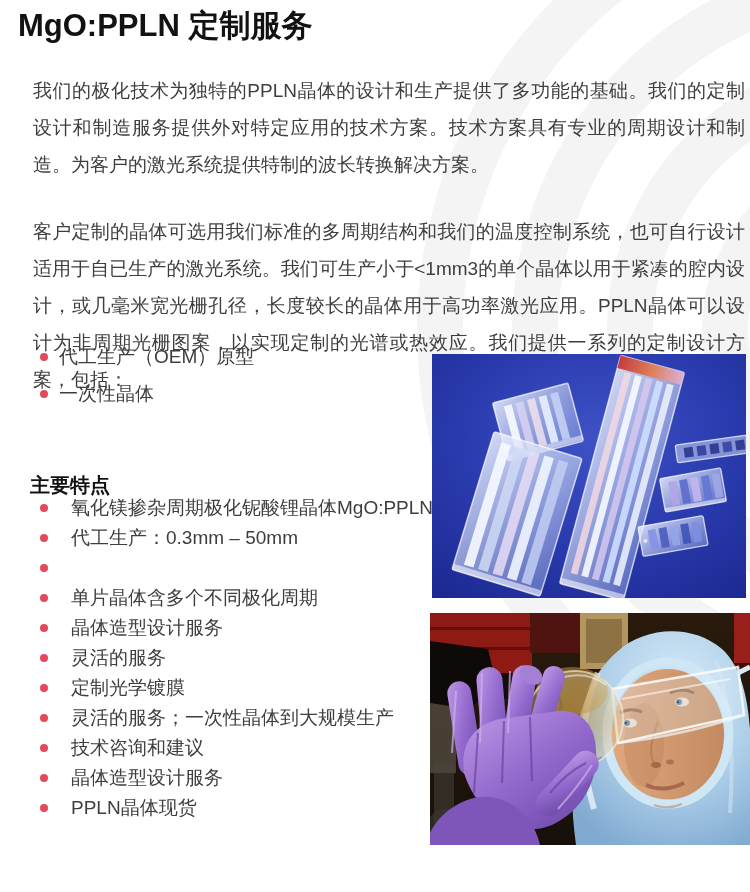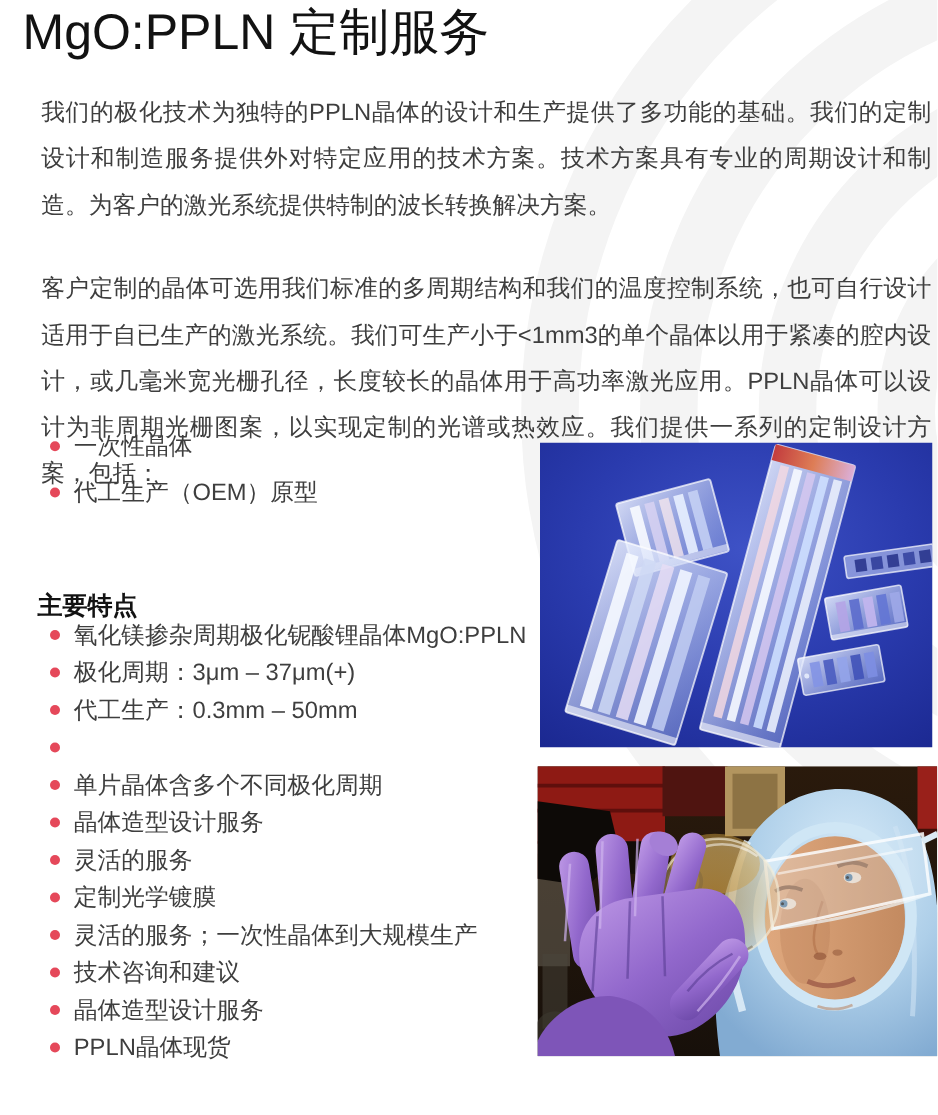--- a/index.html
+++ b/index.html
@@ -2,31 +2,31 @@
 <html><head>
 <meta charset="utf-8">
 <style>
   html,body{margin:0;padding:0;background:#ffffff;}
   .page{
     position:relative;width:750px;height:892px;background:#ffffff;overflow:hidden;
     font-family:"Liberation Sans","DejaVu Sans",sans-serif;color:#3e3e3e;
   }
   .wm{position:absolute;left:0;top:0;z-index:0;pointer-events:none;}
   .z{position:absolute;z-index:1;}
-  h1.title{left:18px;top:6px;margin:0;font-size:40px;line-height:40px;font-weight:400;color:#121212;}
+  h1.title{left:18px;top:6px;margin:0;font-size:31px;line-height:40px;font-weight:700;color:#121212;}
   p.para{left:20px;width:712px;margin:13px;font-size:19px;line-height:37px;text-align:justify;color:#3e3e3e;}
   #para-intro{top:59px;}
   #para-custom{top:200px;}
   ul.dotlist{list-style:none;margin:0;padding:0;left:40px;}
   ul.dotlist li{display:flex;align-items:center;font-size:19px;color:#3e3e3e;}
   #options-list{top:338px;}
   #options-list li{height:37px;}
   h2.features-h{left:20px;top:462px;margin:10px;font-size:20px;line-height:26px;font-weight:800;color:#121212;}
   #features-list{top:493px;}
-  #features-list li{height:30px;}
+  #features-list li{height:30px;gap:12px;}
   .dot{width:8px;height:8px;border-radius:50%;background:#e5485a;margin-right:11px;flex:none;}
   .photo{display:block;}
   #photo-crystals{left:432px;top:354px;width:314px;height:244px;}
   #photo-cleanroom{left:430px;top:613px;width:320px;height:232px;}
 </style>
 </head>
 <body>
 
 <div class="page">
 
@@ -41,38 +41,34 @@
 
   <h1 class="title z">MgO:PPLN 定制服务</h1>
 
   <p class="para z" id="para-intro">我们的极化技术为独特的PPLN晶体的设计和生产提供了多功能的基础。我们的定制设计和制造服务提供外对特定应用的技术方案。技术方案具有专业的周期设计和制造。为客户的激光系统提供特制的波长转换解决方案。</p>
 
   <p class="para z" id="para-custom">客户定制的晶体可选用我们标准的多周期结构和我们的温度控制系统，也可自行设计适用于自已生产的激光系统。我们可生产小于&lt;1mm3的单个晶体以用于紧凑的腔内设计，或几毫米宽光栅孔径，长度较长的晶体用于高功率激光应用。PPLN晶体可以设计为非周期光栅图案，以实现定制的光谱或热效应。我们提供一系列的定制设计方案，包括：</p>
 
   <ul class="dotlist z" id="options-list">
     <li>
         <span class="dot"></span>
+        <span>代工生产（OEM）原型</span>
+      </li>
+    <li>
+        <span class="dot"></span>
         <span>一次性晶体</span>
       </li>
-    <li>
-        <span class="dot"></span>
-        <span>代工生产（OEM）原型</span>
-      </li>
   </ul>
 
   <h2 class="features-h z">主要特点</h2>
 
   <ul class="dotlist z" id="features-list">
     <li>
         <span class="dot"></span>
         <span>氧化镁掺杂周期极化铌酸锂晶体MgO:PPLN</span>
-      </li>
-    <li>
-        <span class="dot"></span>
-        <span>极化周期：3μm – 37μm(+)</span>
       </li>
     <li>
         <span class="dot"></span>
         <span>代工生产：0.3mm – 50mm</span>
       </li>
     <li>
         <span class="dot"></span>
       </li>
     <li>
         <span class="dot"></span>

